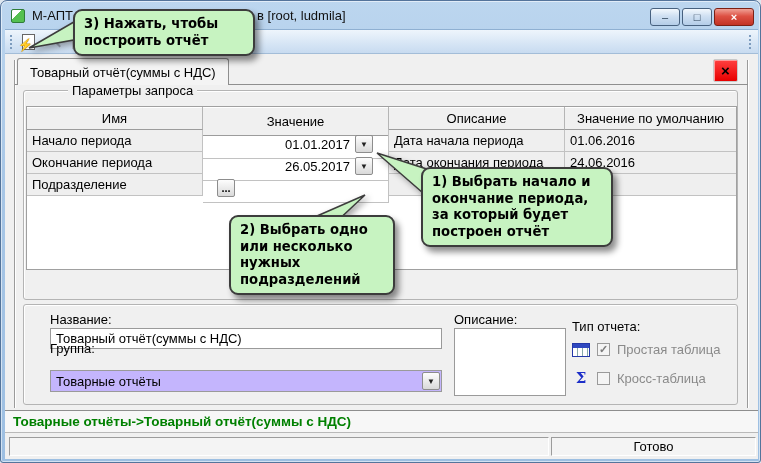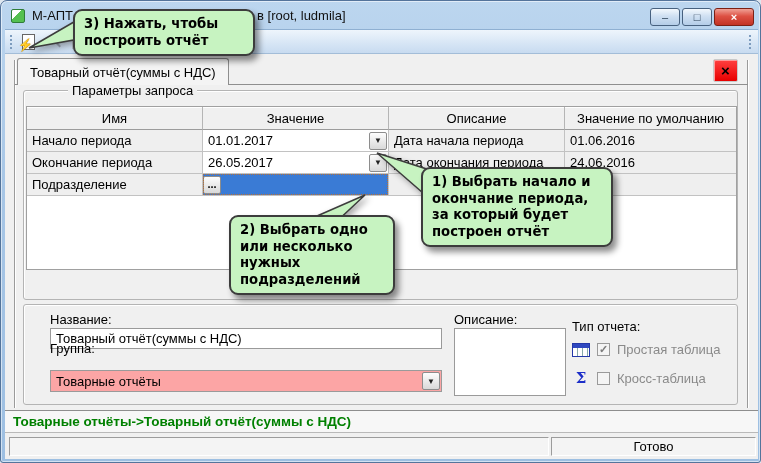--- a/index.html
+++ b/index.html
@@ -71,39 +71,39 @@
 
   
   .grid { position:absolute; left:2px; top:15px; width:711px; height:164px;
           border:1px solid #a0a0a0; background:#fff; }
   .grow { position:absolute; left:0; width:709px; height:22px; display:flex; }
   .gcell { height:22px; border-right:1px solid #c2c2c2; border-bottom:1px solid #c2c2c2;
            display:flex; align-items:center; padding:0 5px; overflow:hidden; white-space:nowrap; }
   .ghead .gcell { background:#f0f0f0; justify-content:center; border-right:1px solid #b5b5b5;
                   border-bottom:1px solid #9c9c9c; box-shadow:inset 0 1px 0 #fff; height:23px; }
   .ghead { height:23px; }
-  .c0 { width:176px; } .c1 { width:186px; padding:0 !important; } .c2 { width:176px; } .c3 { width:171px; border-right:none !important; }
+  .c0 { width:176px; } .c1 { width:186px; padding:14px !important;text-align:right; } .c2 { width:176px; } .c3 { width:171px; border-right:none !important; }
   .namecell { background:#efefef; }
   .valwrap { position:relative; width:100%; height:100%; background:#fff;
              display:flex; align-items:center; }
   .valtext { flex:1; padding:0 5px; overflow:hidden; white-space:nowrap; }
   .dropbtn { width:18px; height:18px; margin-right:1px; border:1px solid #8d8d8d; border-radius:2px;
              background:linear-gradient(#fdfdfd,#d9d9d9); font-size:8px; color:#222;
              display:flex; align-items:center; justify-content:center; }
   .valwrap.selected { background:#3a7bd5; outline:1px dotted #b5713a; outline-offset:-1px; }
   .valwrap.selected .valtext { color:#fff; }
   .ellipsisbtn { width:18px; height:18px; margin-right:1px; border:1px solid #8d8d8d; border-radius:2px;
                  background:linear-gradient(#fdfdfd,#d9d9d9); font-size:11px; font-weight:bold;
                  display:flex; align-items:flex-end; justify-content:center; line-height:1.4; }
 
   
   .flabel { position:absolute; font-size:13px; color:#000; }
   .inputbox { position:absolute; background:#fff; border:1px solid #9a9a9a;
               display:flex; align-items:center; padding:0 5px; font-size:13px; }
-  .combo { position:absolute; background:#fca5a5; border:1px solid #9a9a9a;
+  .combo { position:absolute; background:#c4b5fd; border:1px solid #9a9a9a;
            display:flex; align-items:center; }
   .combo .valtext { padding:0 5px; }
   .combo .dropbtn { margin-left:auto; margin-right:1px; }
   .descbox { position:absolute; background:#fff; border:1px solid #9a9a9a; }
   .checkrow { position:absolute; display:flex; align-items:center; gap:7px; }
   .tbl-icon { width:18px; height:14px; border:1px solid #2438a8; background:
               linear-gradient(#2f48c0,#2f48c0) 0 0/18px 4px no-repeat,
               repeating-linear-gradient(90deg,#fff 0 4px,#8aa 4px 5px),
               repeating-linear-gradient(0deg,#fff 0 4px,#8aa 4px 5px); background-color:#fff; }
   .sigma-ic { width:18px; text-align:center; color:#1c2ec8; font-weight:bold; font-size:15px;

